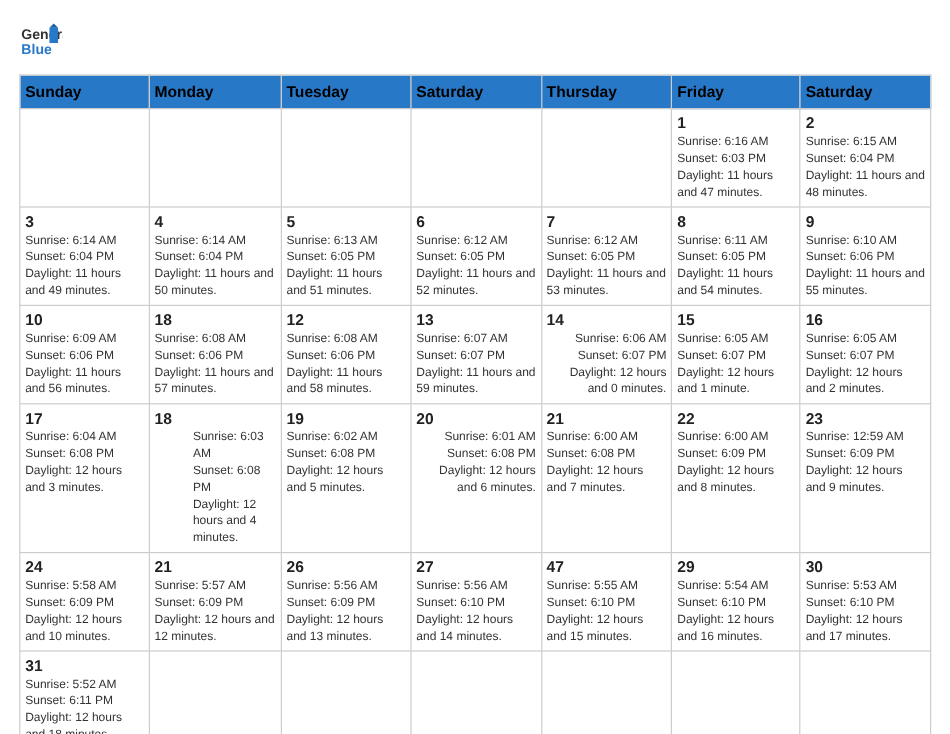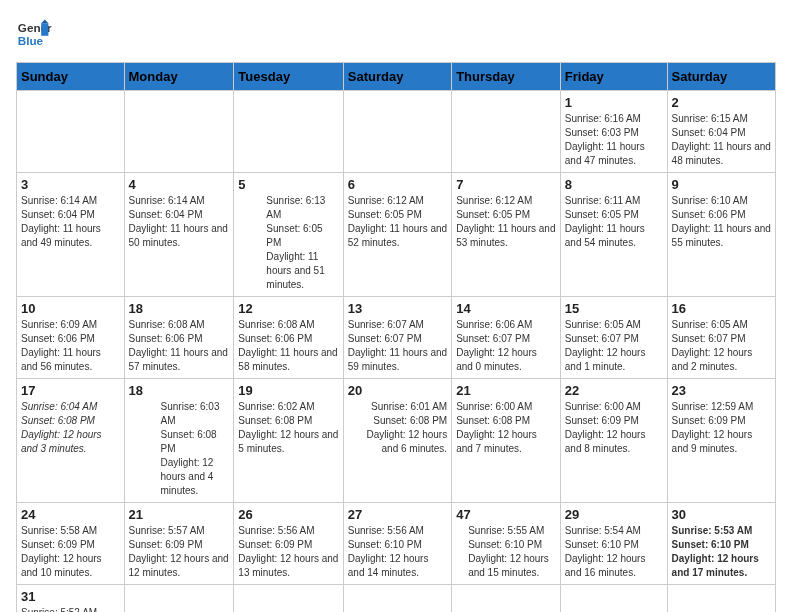--- a/index.html
+++ b/index.html
@@ -132,21 +132,21 @@
 Daylight: 11 hours and 49 minutes.</div>
         </td>
         <td>
           <span class="day-number">4</span>
           <div class="day-info" style="white-space: pre-line;">Sunrise: 6:14 AM
 Sunset: 6:04 PM
 Daylight: 11 hours and 50 minutes.</div>
         </td>
         <td>
           <span class="day-number">5</span>
-          <div class="day-info" style="white-space: pre-line; margin-left: 28px;">Sunrise: 6:13 AM
+          <div class="day-info" style="white-space: pre-line;">Sunrise: 6:13 AM
 Sunset: 6:05 PM
 Daylight: 11 hours and 51 minutes.</div>
         </td>
         <td>
           <span class="day-number">6</span>
           <div class="day-info" style="white-space: pre-line;">Sunrise: 6:12 AM
 Sunset: 6:05 PM
 Daylight: 11 hours and 52 minutes.</div>
         </td>
         <td>
@@ -188,41 +188,41 @@
 Daylight: 11 hours and 58 minutes.</div>
         </td>
         <td>
           <span class="day-number">13</span>
           <div class="day-info" style="white-space: pre-line;">Sunrise: 6:07 AM
 Sunset: 6:07 PM
 Daylight: 11 hours and 59 minutes.</div>
         </td>
         <td>
           <span class="day-number">14</span>
-          <div class="day-info" style="white-space: pre-line;">Sunrise: 6:06 AM
+          <div class="day-info" style="white-space: pre-line; text-align: right;">Sunrise: 6:06 AM
 Sunset: 6:07 PM
 Daylight: 12 hours and 0 minutes.</div>
         </td>
         <td>
           <span class="day-number">15</span>
           <div class="day-info" style="white-space: pre-line;">Sunrise: 6:05 AM
 Sunset: 6:07 PM
 Daylight: 12 hours and 1 minute.</div>
         </td>
         <td>
           <span class="day-number">16</span>
           <div class="day-info" style="white-space: pre-line;">Sunrise: 6:05 AM
 Sunset: 6:07 PM
 Daylight: 12 hours and 2 minutes.</div>
         </td>
       </tr>
       <tr>
         <td>
           <span class="day-number">17</span>
-          <div class="day-info" style="white-space: pre-line; font-style: italic;">Sunrise: 6:04 AM
+          <div class="day-info" style="white-space: pre-line;">Sunrise: 6:04 AM
 Sunset: 6:08 PM
 Daylight: 12 hours and 3 minutes.</div>
         </td>
         <td>
           <span class="day-number">18</span>
           <div class="day-info" style="white-space: pre-line; margin-left: 32px;">Sunrise: 6:03 AM
 Sunset: 6:08 PM
 Daylight: 12 hours and 4 minutes.</div>
         </td>
         <td>
@@ -276,33 +276,33 @@
 Daylight: 12 hours and 13 minutes.</div>
         </td>
         <td>
           <span class="day-number">27</span>
           <div class="day-info" style="white-space: pre-line;">Sunrise: 5:56 AM
 Sunset: 6:10 PM
 Daylight: 12 hours and 14 minutes.</div>
         </td>
         <td>
           <span class="day-number">47</span>
-          <div class="day-info" style="white-space: pre-line; margin-left: 12px;">Sunrise: 5:55 AM
+          <div class="day-info" style="white-space: pre-line;">Sunrise: 5:55 AM
 Sunset: 6:10 PM
 Daylight: 12 hours and 15 minutes.</div>
         </td>
         <td>
           <span class="day-number">29</span>
           <div class="day-info" style="white-space: pre-line;">Sunrise: 5:54 AM
 Sunset: 6:10 PM
 Daylight: 12 hours and 16 minutes.</div>
         </td>
         <td>
           <span class="day-number">30</span>
-          <div class="day-info" style="white-space: pre-line; font-weight: bold;">Sunrise: 5:53 AM
+          <div class="day-info" style="white-space: pre-line;">Sunrise: 5:53 AM
 Sunset: 6:10 PM
 Daylight: 12 hours and 17 minutes.</div>
         </td>
       </tr>
       <tr>
         <td>
           <span class="day-number">31</span>
           <div class="day-info" style="white-space: pre-line;">Sunrise: 5:52 AM
 Sunset: 6:11 PM
 Daylight: 12 hours and 18 minutes.</div>

